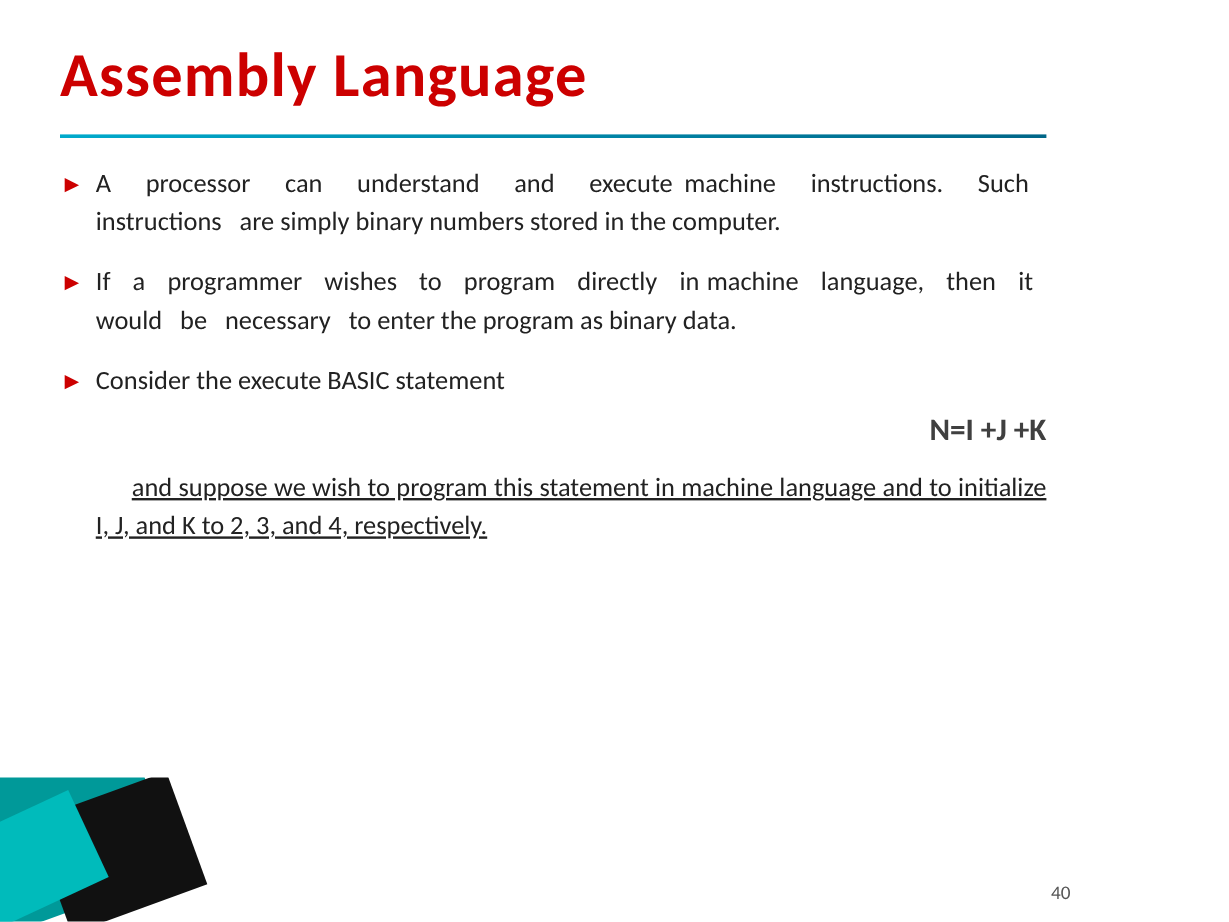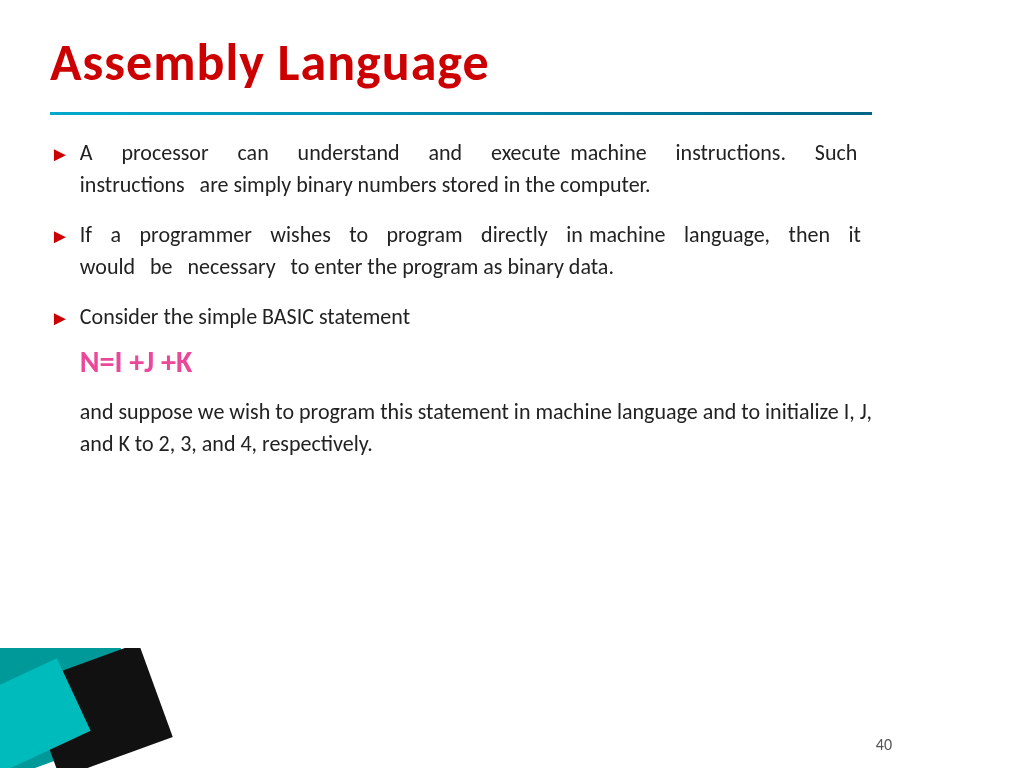--- a/index.html
+++ b/index.html
@@ -62,29 +62,31 @@
       flex-shrink: 0;
       line-height: 1.45;
     }
 
     .bullet-text {
       text-align: justify;
       flex: 1;
     }
 
     .formula {
-      text-align: left;
-      font-size: 30px;
+      text-align: right;
+      font-size: 26px;
       font-weight: bold;
       margin: 8px 0 12px 0;
-      color: #ec4899;
+      color: #404040;
     }
 
     .continuation {
+      margin-left: 30px;
       text-align: justify;
+      text-decoration: underline;
     }
 
     .page-number {
       position: absolute;
       bottom: 14px;
       right: 30px;
       font-size: 16px;
       color: #555;
     }
 
@@ -152,21 +154,21 @@
     <div class="bullet-item">
       <span class="bullet-arrow">►</span>
       <span class="bullet-text">
         If &nbsp; a &nbsp; programmer &nbsp; wishes &nbsp; to &nbsp; program &nbsp; directly &nbsp; in machine &nbsp; language, &nbsp; then &nbsp; it &nbsp; would &nbsp; be &nbsp; necessary &nbsp; to enter the program as binary data.
       </span>
     </div>
 
     <div class="bullet-item">
       <span class="bullet-arrow">►</span>
       <span class="bullet-text">
-        <span>Consider the simple BASIC statement</span>
+        <span>Consider the execute BASIC statement</span>
         <div class="formula">N=I +J +K</div>
         <span class="continuation">
           and suppose we wish to program this statement in machine language and to initialize I, J, and K to 2, 3, and 4, respectively.
         </span>
       </span>
     </div>
 
   </div>
 
   <div class="page-number">40</div>

